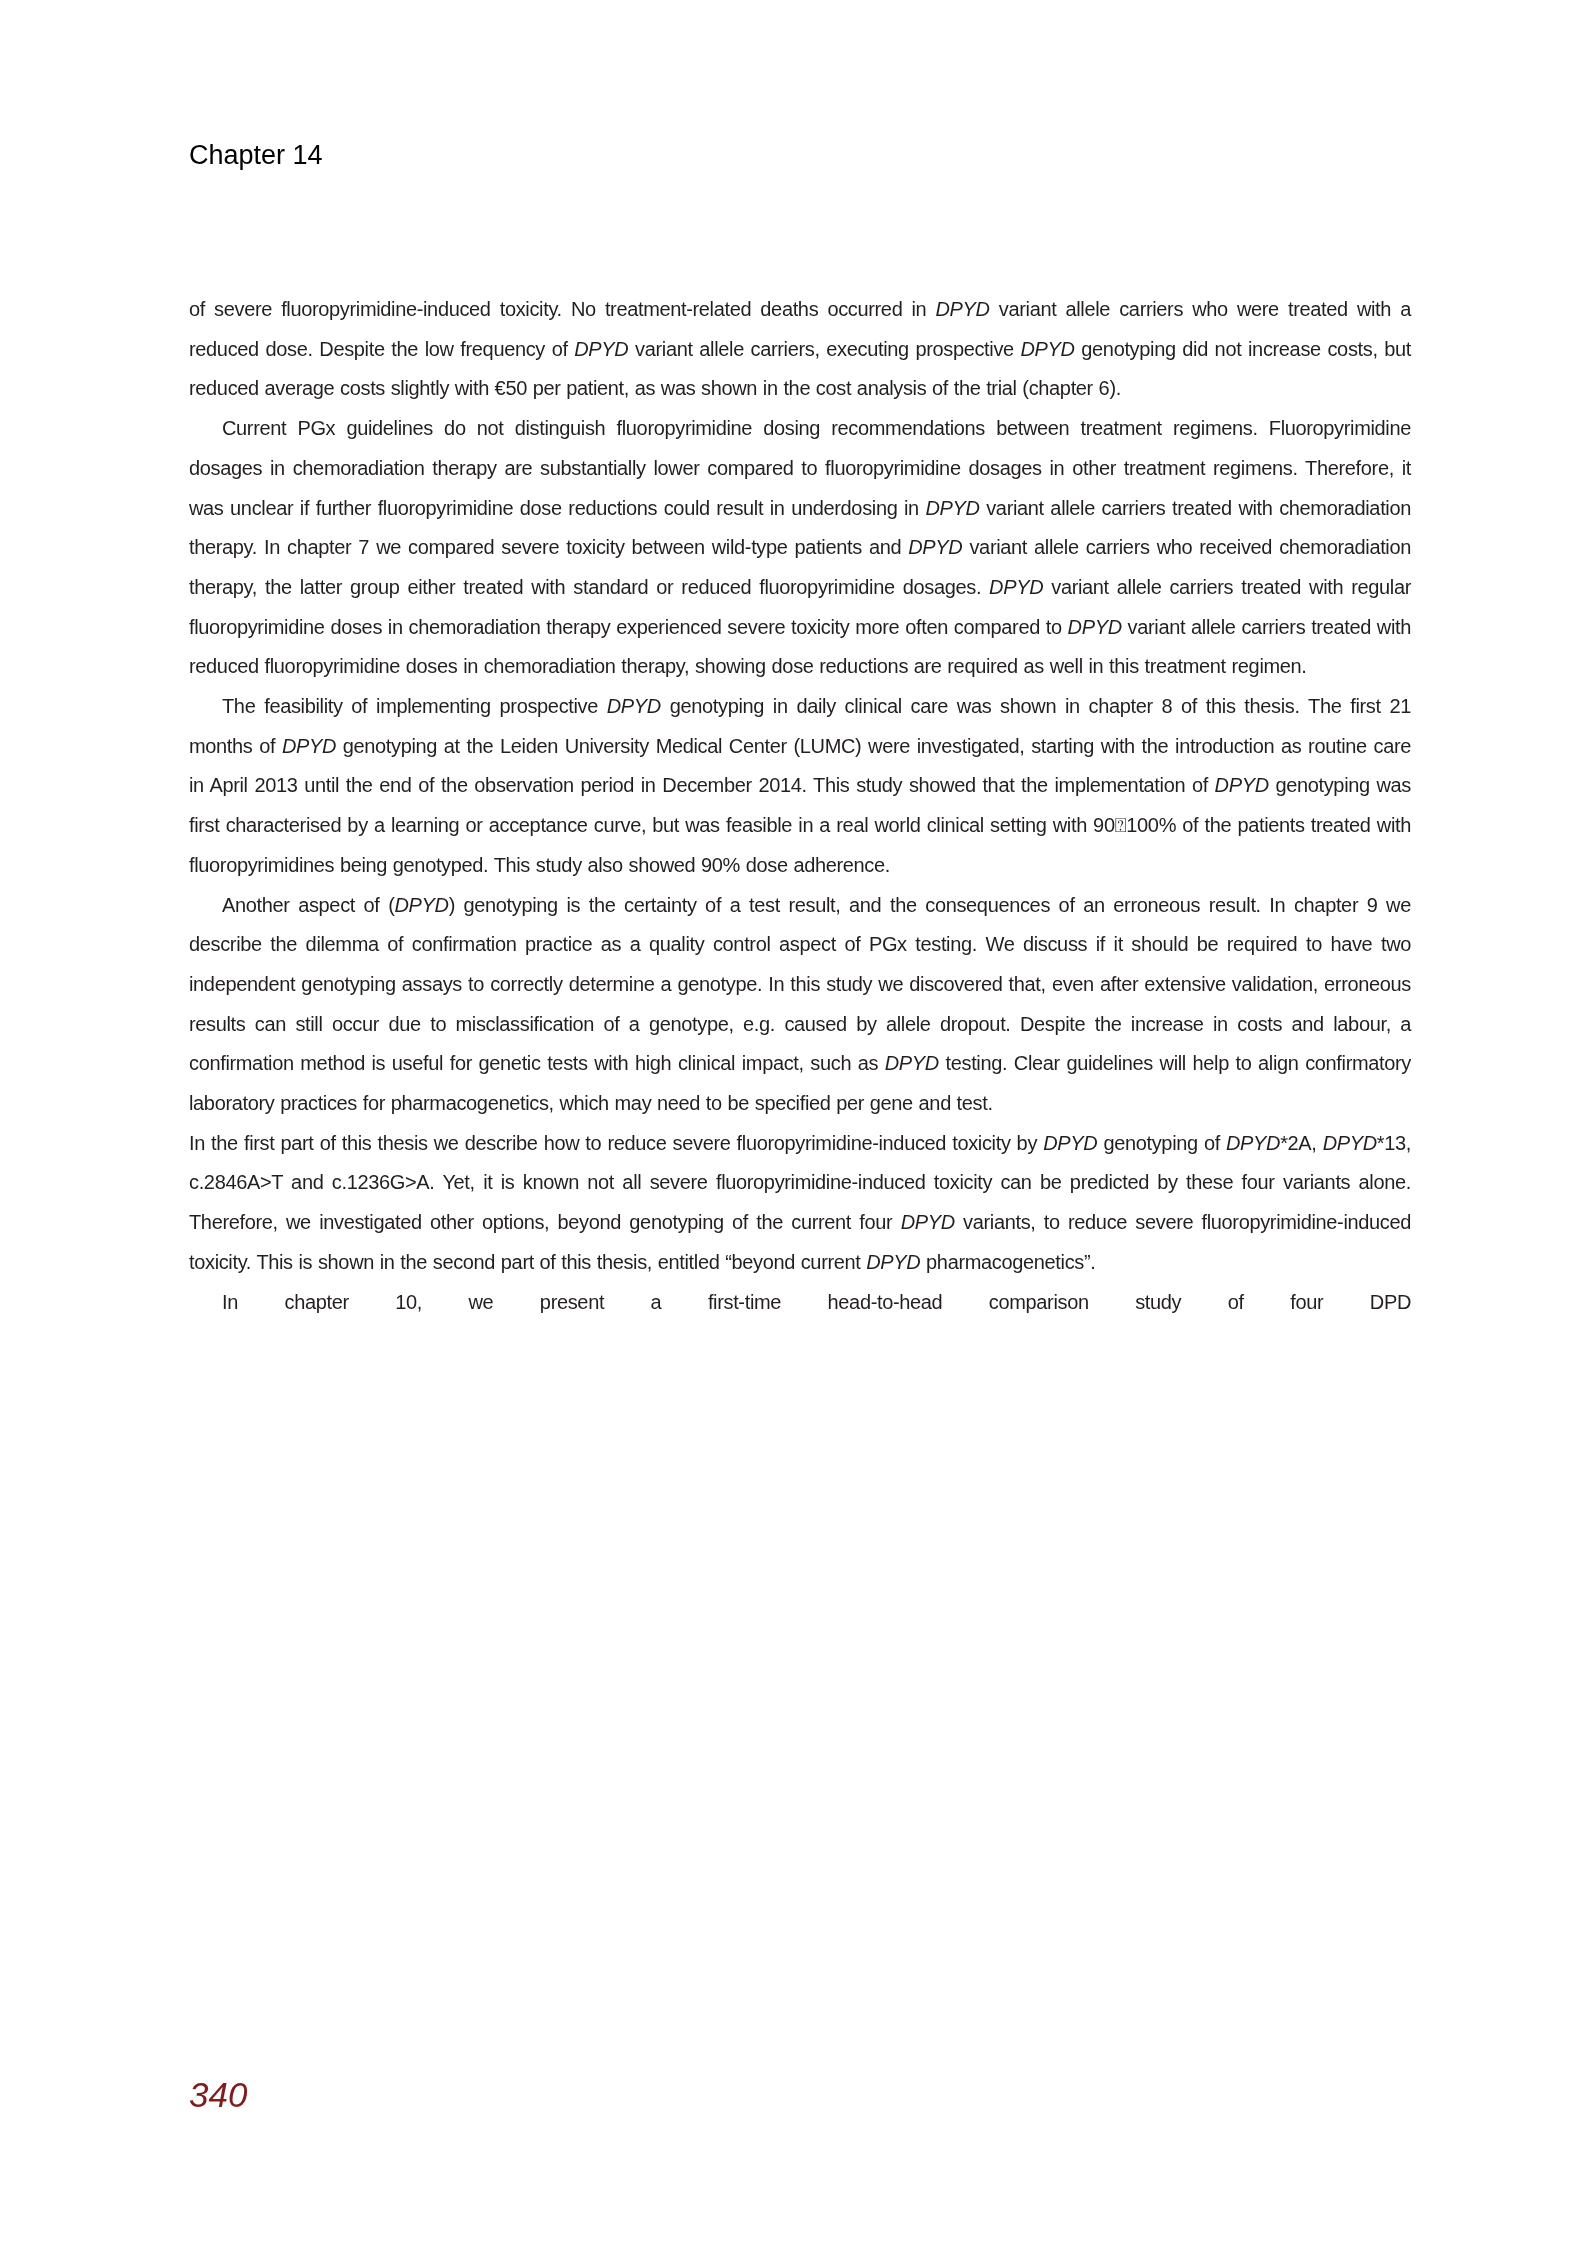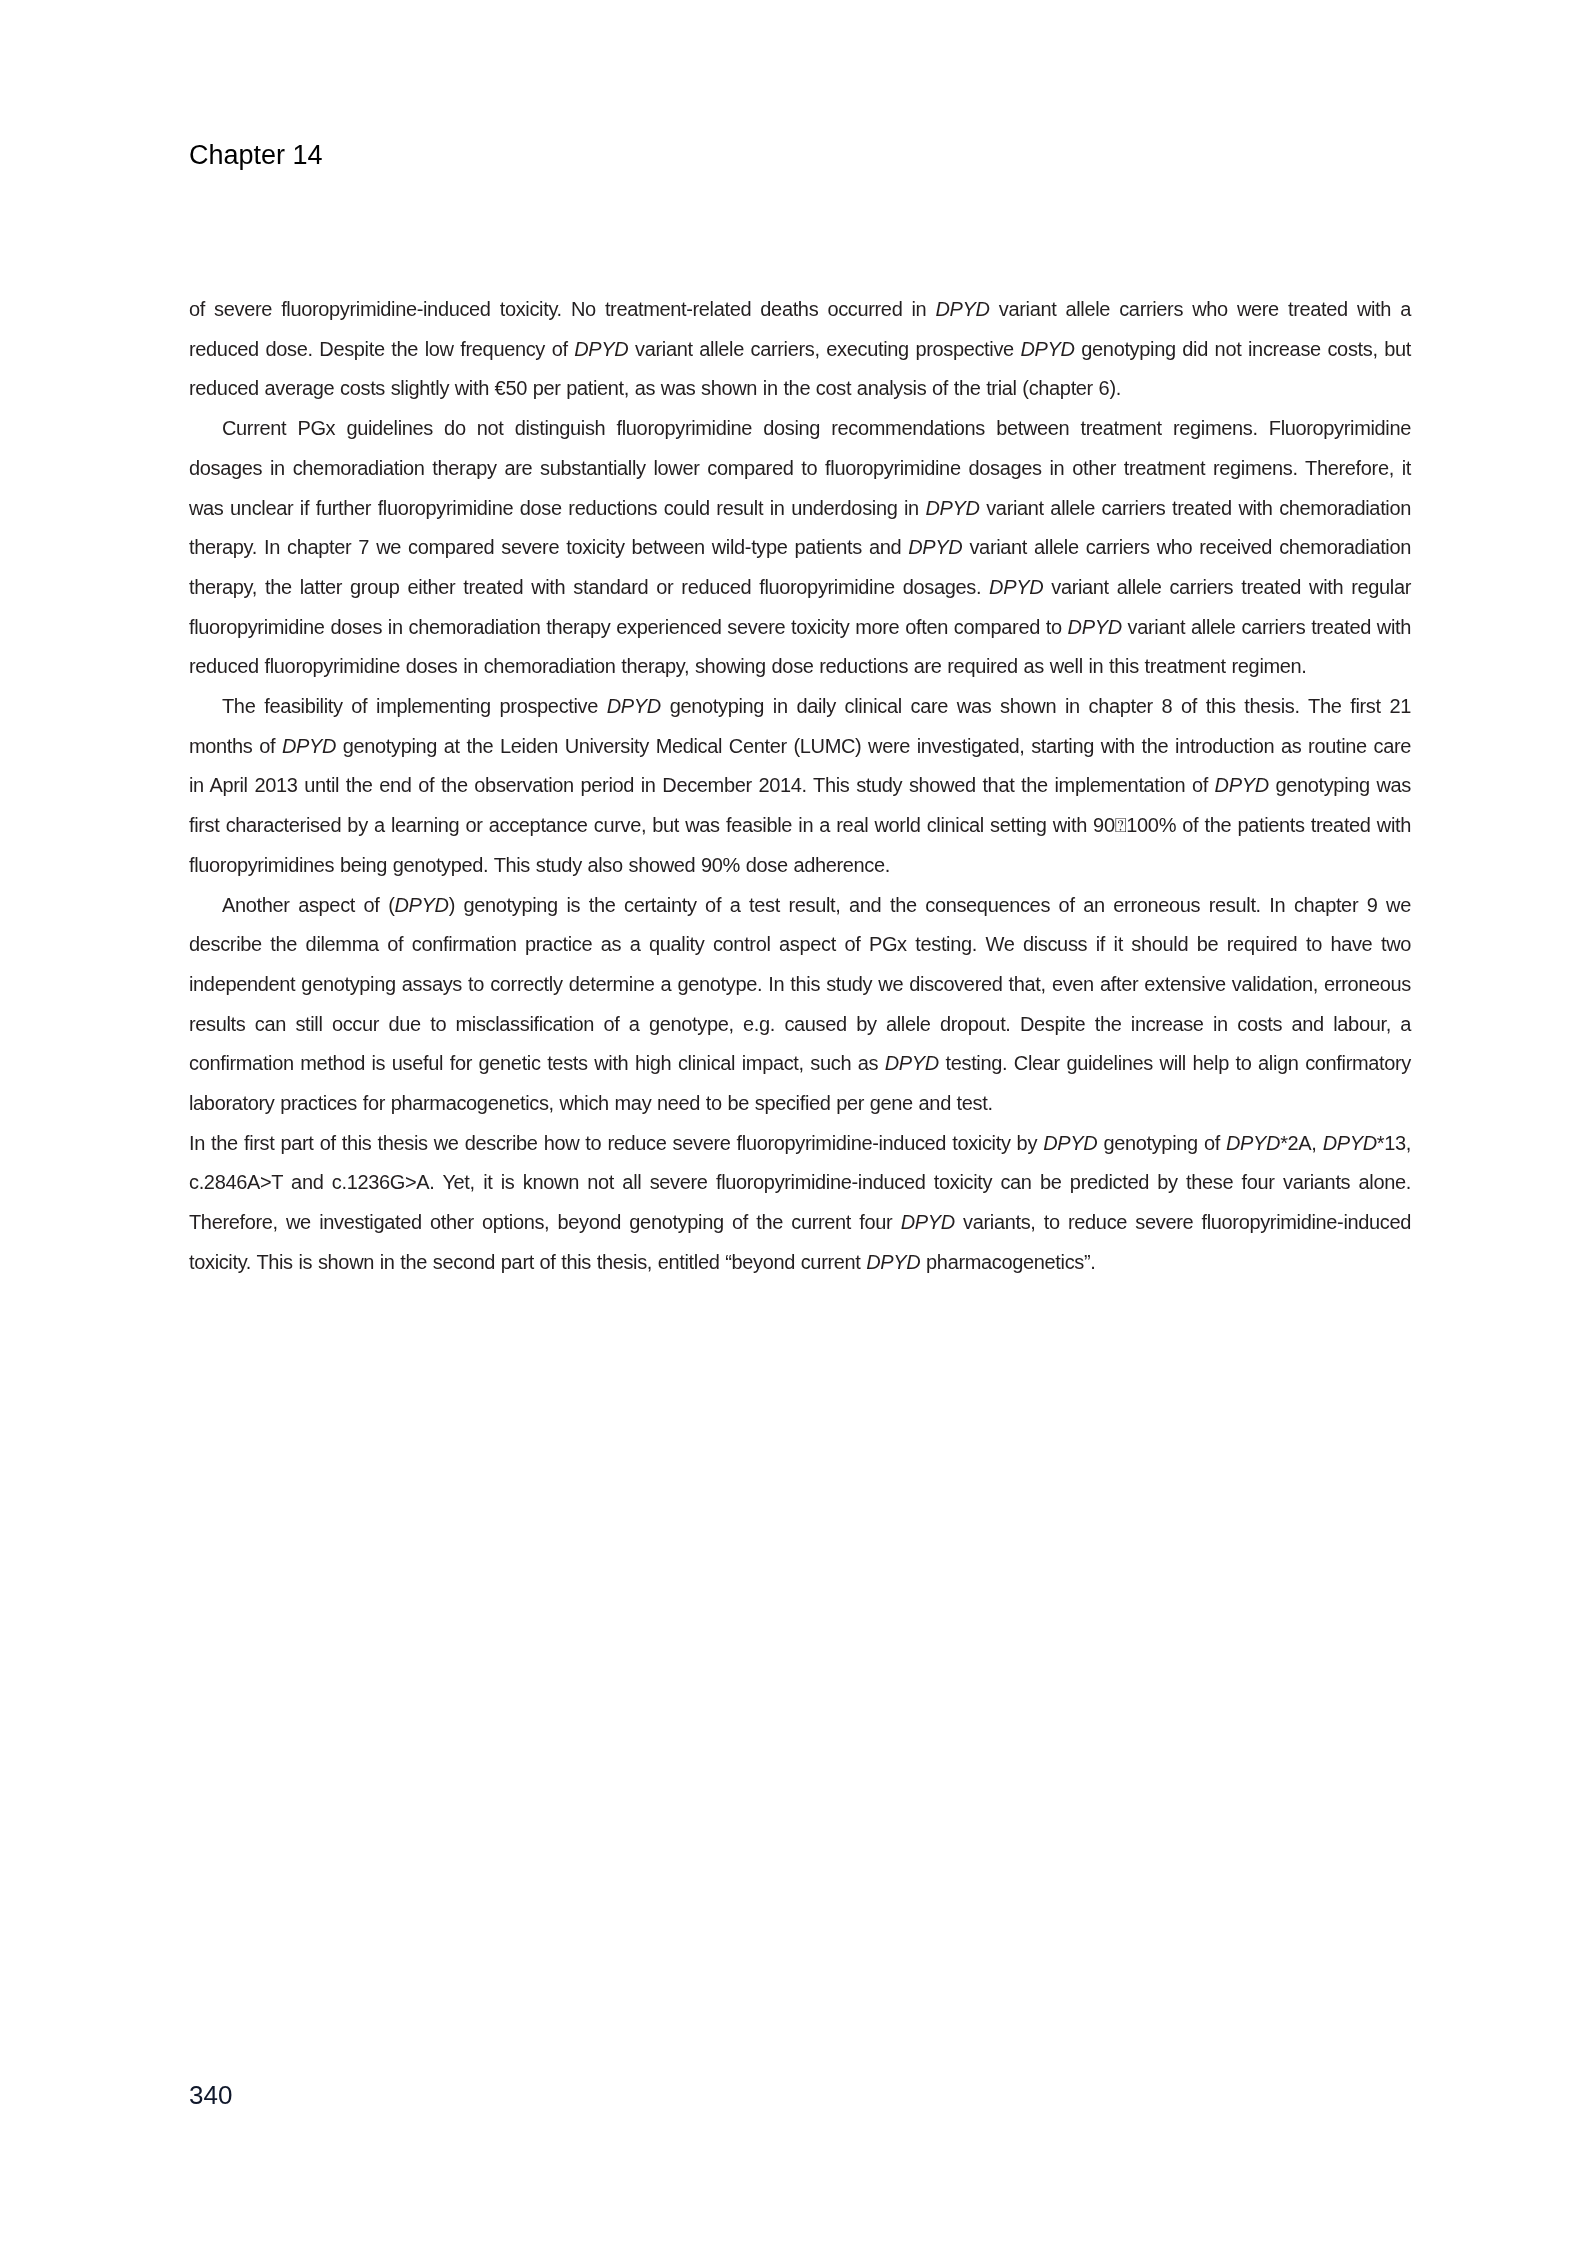--- a/index.html
+++ b/index.html
@@ -6,33 +6,34 @@
   body { width: 1594px; height: 2250px; position: relative; overflow: hidden;
          font-family: "Liberation Sans", sans-serif; color: #231f20; }
   .running-head { position: absolute; left: 189px; top: 138px; font-size: 27px; line-height: 34px; color: #000000; }
   .body-text { position: absolute; left: 189px; top: 290px; width: 1222px;
                font-size: 20px; line-height: 39.7px; text-align: justify;
                letter-spacing: -0.35px; word-spacing: 0.5px; }
   .body-text p { margin: 0; }
   .body-text p.indent { text-indent: 33px; }
   .body-text p.last-line-justify { text-align-last: justify; }
   .section-heading { margin: 39.7px 0 0 0; font-weight: bold; }
-  .page-number { position: absolute; left: 189px; top: 2078px; font-size: 26px; line-height: 34px; color: #0f172a; }
+  .page-number { position: absolute; left: 189px; top: 2078px; font-size: 35px; line-height: 34px; color: #7f1d1d; font-style: italic; }
   i { font-style: italic; }
 </style>
 </head>
 <body>
 
 <div class="running-head">Chapter 14</div>
 
 <div class="body-text">
   <div id="paras-a">
       <p><span>of severe fluoropyrimidine-induced toxicity. No treatment-related deaths occurred in </span><i>DPYD</i><span> variant allele carriers who were treated with a reduced dose. Despite the low frequency of </span><i>DPYD</i><span> variant allele carriers, executing prospective </span><i>DPYD</i><span> genotyping did not increase costs, but reduced average costs slightly with €50 per patient, as was shown in the cost analysis of the trial (chapter 6).</span></p>
       <p class="indent"><span>Current PGx guidelines do not distinguish fluoropyrimidine dosing recommendations between treatment regimens. Fluoropyrimidine dosages in chemoradiation therapy are substantially lower compared to fluoropyrimidine dosages in other treatment regimens. Therefore, it was unclear if further fluoropyrimidine dose reductions could result in underdosing in </span><i>DPYD</i><span> variant allele carriers treated with chemoradiation therapy. In chapter 7 we compared severe toxicity between wild-type patients and </span><i>DPYD</i><span> variant allele carriers who received chemoradiation therapy, the latter group either treated with standard or reduced fluoropyrimidine dosages. </span><i>DPYD</i><span> variant allele carriers treated with regular fluoropyrimidine doses in chemoradiation therapy experienced severe toxicity more often compared to </span><i>DPYD</i><span> variant allele carriers treated with reduced fluoropyrimidine doses in chemoradiation therapy, showing dose reductions are required as well in this treatment regimen.</span></p>
       <p class="indent"><span>The feasibility of implementing prospective </span><i>DPYD</i><span> genotyping in daily clinical care was shown in chapter 8 of this thesis. The first 21 months of </span><i>DPYD</i><span> genotyping at the Leiden University Medical Center (LUMC) were investigated, starting with the introduction as routine care in April 2013 until the end of the observation period in December 2014. This study showed that the implementation of </span><i>DPYD</i><span> genotyping was first characterised by a learning or acceptance curve, but was feasible in a real world clinical setting with 90⍰100% of the patients treated with fluoropyrimidines being genotyped. This study also showed 90% dose adherence.</span></p>
       <p class="indent"><span>Another aspect of (</span><i>DPYD</i><span>) genotyping is the certainty of a test result, and the consequences of an erroneous result. In chapter 9 we describe the dilemma of confirmation practice as a quality control aspect of PGx testing. We discuss if it should be required to have two independent genotyping assays to correctly determine a genotype. In this study we discovered that, even after extensive validation, erroneous results can still occur due to misclassification of a genotype, e.g. caused by allele dropout. Despite the increase in costs and labour, a confirmation method is useful for genetic tests with high clinical impact, such as </span><i>DPYD</i><span> testing. Clear guidelines will help to align confirmatory laboratory practices for pharmacogenetics, which may need to be specified per gene and test.</span></p>
     </div>
   <div id="paras-b">
       <p><span>In the first part of this thesis we describe how to reduce severe fluoropyrimidine-induced toxicity by </span><i>DPYD</i><span> genotyping of </span><i>DPYD</i><span>*2A, </span><i>DPYD</i><span>*13, c.2846A&gt;T and c.1236G&gt;A. Yet, it is known not all severe fluoropyrimidine-induced toxicity can be predicted by these four variants alone. Therefore, we investigated other options, beyond genotyping of the current four </span><i>DPYD</i><span> variants, to reduce severe fluoropyrimidine-induced toxicity. This is shown in the second part of this thesis, entitled “beyond current </span><i>DPYD</i><span> pharmacogenetics”.</span></p>
+      <p class="indent last-line-justify"><span>In chapter 10, we present a first-time head-to-head comparison study of four DPD</span></p>
     </div>
 </div>
 
 <div class="page-number">340</div>
 
 </body></html>

